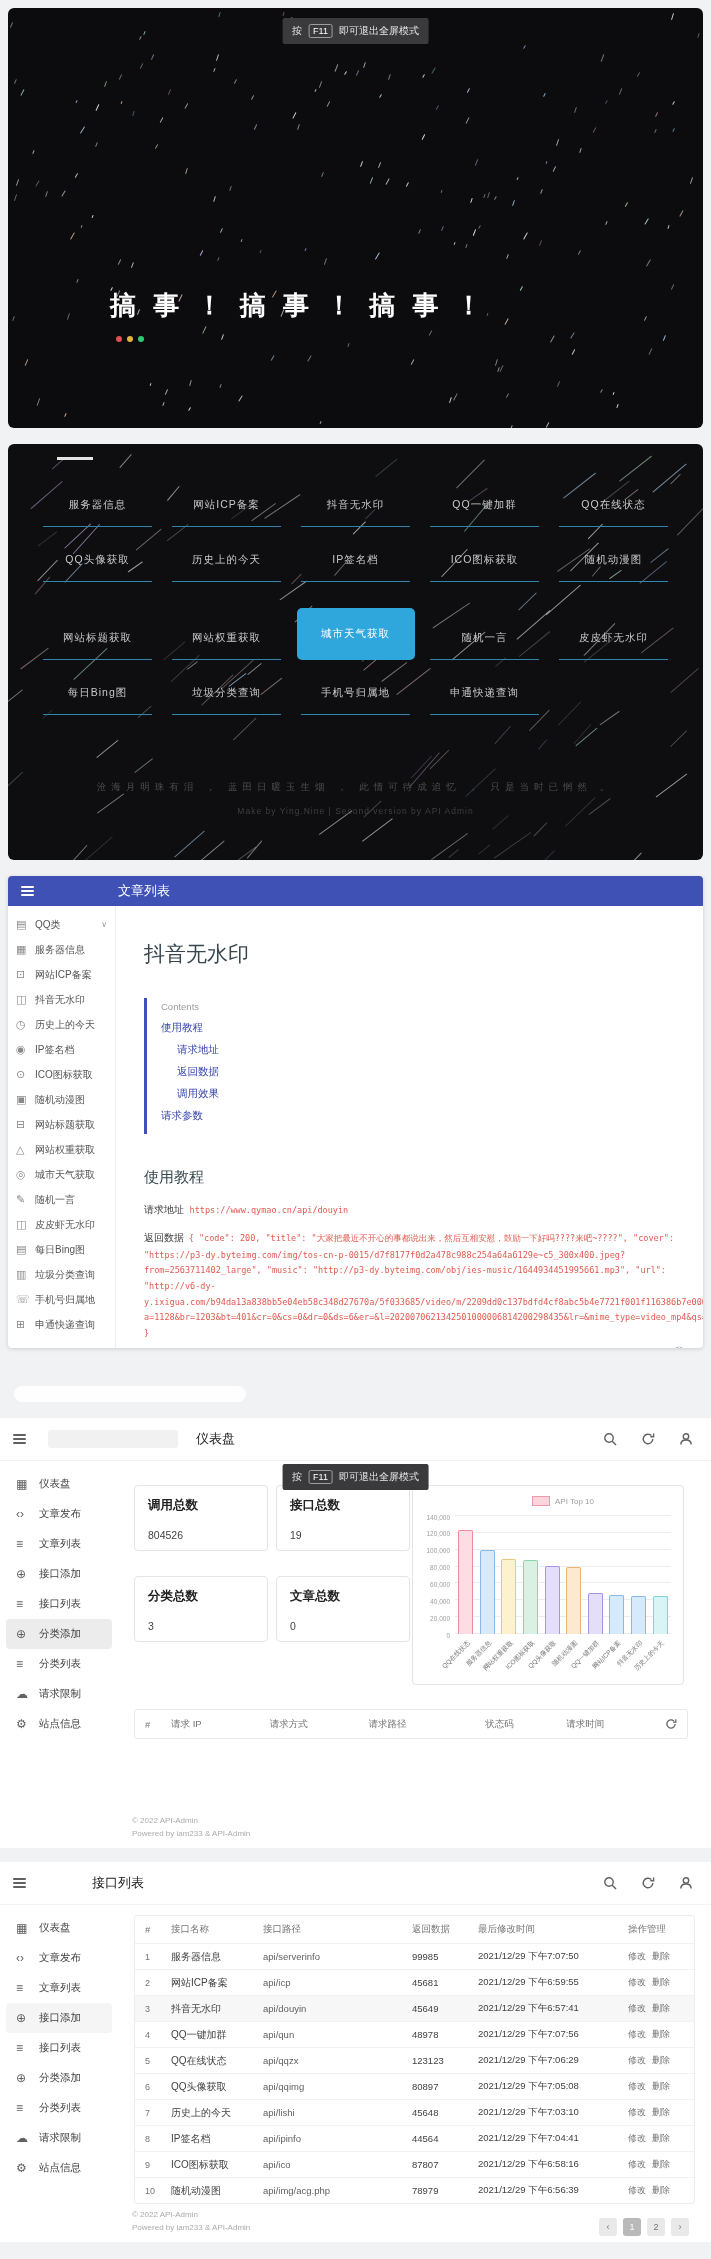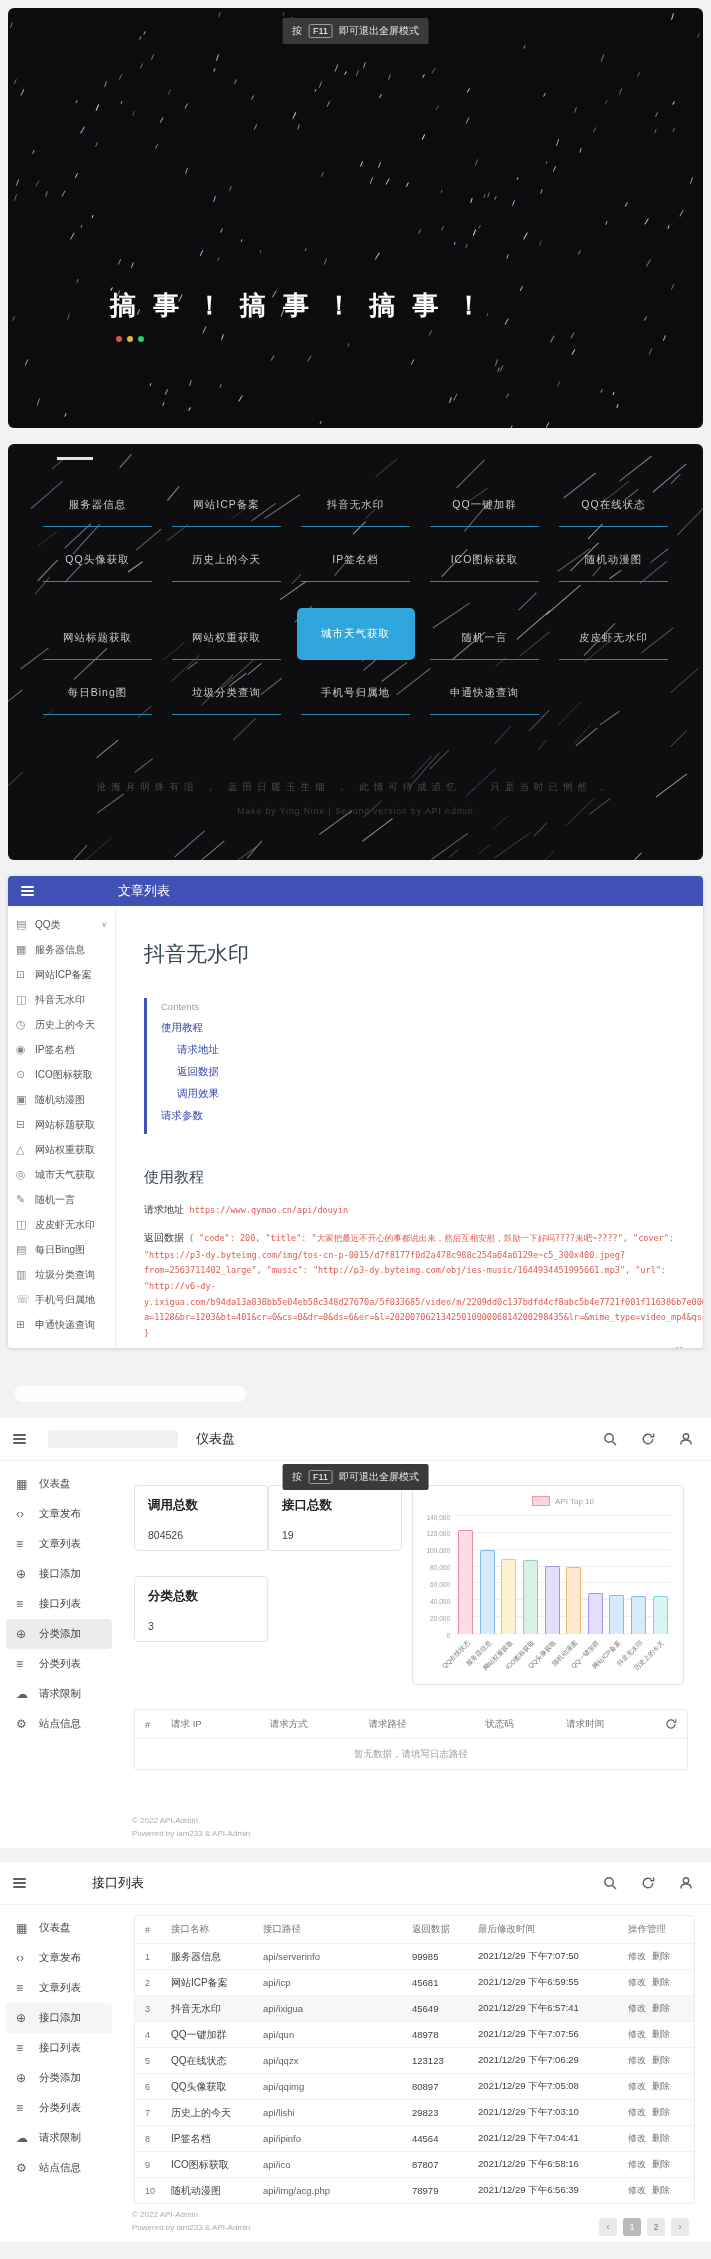--- a/index.html
+++ b/index.html
@@ -66,21 +66,21 @@
   .abar .icons{margin-left:auto;display:flex;gap:24px;margin-right:18px;align-items:center;}
   .abar .icons svg{display:block;cursor:pointer;}
   .pbody{display:flex;}
   .dside{width:122px;padding-top:8px;box-sizing:border-box;flex-shrink:0;}
   .drow{height:30px;display:flex;align-items:center;padding-left:10px;margin:0 10px 0 6px;border-radius:4px;cursor:pointer;}
   .drow .ic{width:23px;font-size:12px;color:#616161;flex-shrink:0;}
   .drow .lb{font-size:10.5px;color:#424242;white-space:nowrap;}
   .drow.active{background:#ececec;}
   .drow.active2{background:#f5f5f5;}
   .dmain{position:relative;flex:1;height:388px;}
-  .cards{position:absolute;left:12px;top:24px;display:grid;grid-template-columns:134px 134px;gap:25px 0;}
+  .cards{position:absolute;left:12px;top:24px;display:grid;grid-template-columns:134px 134px;gap:25px 8px;}
   .card{background:#fff;border:1px solid #e4e4e4;border-radius:4px;height:66px;box-sizing:border-box;padding:11px 13px;}
   .card .cl{font-size:12.5px;font-weight:bold;color:#212121;}
   .card .cv{font-size:10.5px;color:#424242;margin-top:15px;}
   .chartcard{position:absolute;left:290px;top:24px;width:272px;height:200px;border:1px solid #e4e4e4;border-radius:4px;
              background:#fff;box-sizing:border-box;}
   .legend{display:flex;align-items:center;justify-content:center;margin:10px 0 0 30px;gap:5px;}
   .legend .sw{width:16px;height:8px;}
   .legend .lt{font-size:8px;color:#9e9e9e;}
   .plot{position:relative;margin:10px 12px 0 42px;height:118px;}
   .gl{position:absolute;left:0;right:0;border-top:1px solid #ededed;}
@@ -681,20 +681,24 @@
               <div class="cv">804526</div>
             </div>
             <div class="card">
               <div class="cl">接口总数</div>
               <div class="cv">19</div>
             </div>
             <div class="card">
               <div class="cl">分类总数</div>
               <div class="cv">3</div>
             </div>
+            <div class="card">
+              <div class="cl">文章总数</div>
+              <div class="cv">0</div>
+            </div>
           </div>
         <div class="chartcard">
           <div class="legend" id="chart-legend">
               <span class="sw" style="background: rgb(251, 212, 220); border: 1px solid rgb(239, 154, 171);"></span>
               <span class="lt">API Top 10</span>
             </div>
           <div class="plot" id="chart-plot">
               <div class="gl" style="bottom: 0px;"></div>
               <span class="yt" style="bottom: -0.5px; transform: translateY(50%);">0</span>
               <div class="gl" style="bottom: 16.8571px;"></div>
@@ -761,21 +765,20 @@
               <span class="lh" style="flex: 1.1 1 0%;">请求 IP</span>
               <span class="lh" style="flex: 1.1 1 0%;">请求方式</span>
               <span class="lh" style="flex: 1.3 1 0%;">请求路径</span>
               <span class="lh" style="flex: 0.9 1 0%;">状态码</span>
               <span class="lh" style="flex: 1.1 1 0%;">请求时间</span>
               <svg width="12" height="12" viewBox="0 0 14 14">
                 <path d="M11.8 7a4.8 4.8 0 1 1-1.4-3.4" fill="none" stroke="#616161" stroke-width="1.4"></path>
                 <path d="M12.6 1.6v3.2H9.4" fill="none" stroke="#616161" stroke-width="1.4"></path>
               </svg>
             </div>
-          <div class="logempty">暂无数据，请填写日志路径</div>
         </div>
         <div class="afoot">
           <div>© 2022 API-Admin</div>
           <div>Powered by iam233 &amp; API-Admin</div>
         </div>
       </div>
     </div>
   </section>
 
   <section class="apipage">
@@ -868,21 +871,21 @@
               <span class="c-count">45681</span>
               <span class="c-time">2021/12/29 下午6:59:55</span>
               <span class="c-act">
                 <span>修改</span>
                 <span>删除</span>
               </span>
             </div>
             <div class="trow hl">
               <span class="c-no">3</span>
               <span class="c-name">抖音无水印</span>
-              <span class="c-path">api/ixigua</span>
+              <span class="c-path">api/douyin</span>
               <span class="c-count">45649</span>
               <span class="c-time">2021/12/29 下午6:57:41</span>
               <span class="c-act">
                 <span>修改</span>
                 <span>删除</span>
               </span>
             </div>
             <div class="trow">
               <span class="c-no">4</span>
               <span class="c-name">QQ一键加群</span>
@@ -913,21 +916,21 @@
               <span class="c-time">2021/12/29 下午7:05:08</span>
               <span class="c-act">
                 <span>修改</span>
                 <span>删除</span>
               </span>
             </div>
             <div class="trow">
               <span class="c-no">7</span>
               <span class="c-name">历史上的今天</span>
               <span class="c-path">api/lishi</span>
-              <span class="c-count">29823</span>
+              <span class="c-count">45648</span>
               <span class="c-time">2021/12/29 下午7:03:10</span>
               <span class="c-act">
                 <span>修改</span>
                 <span>删除</span>
               </span>
             </div>
             <div class="trow">
               <span class="c-no">8</span>
               <span class="c-name">IP签名档</span>
               <span class="c-path">api/ipinfo</span>

